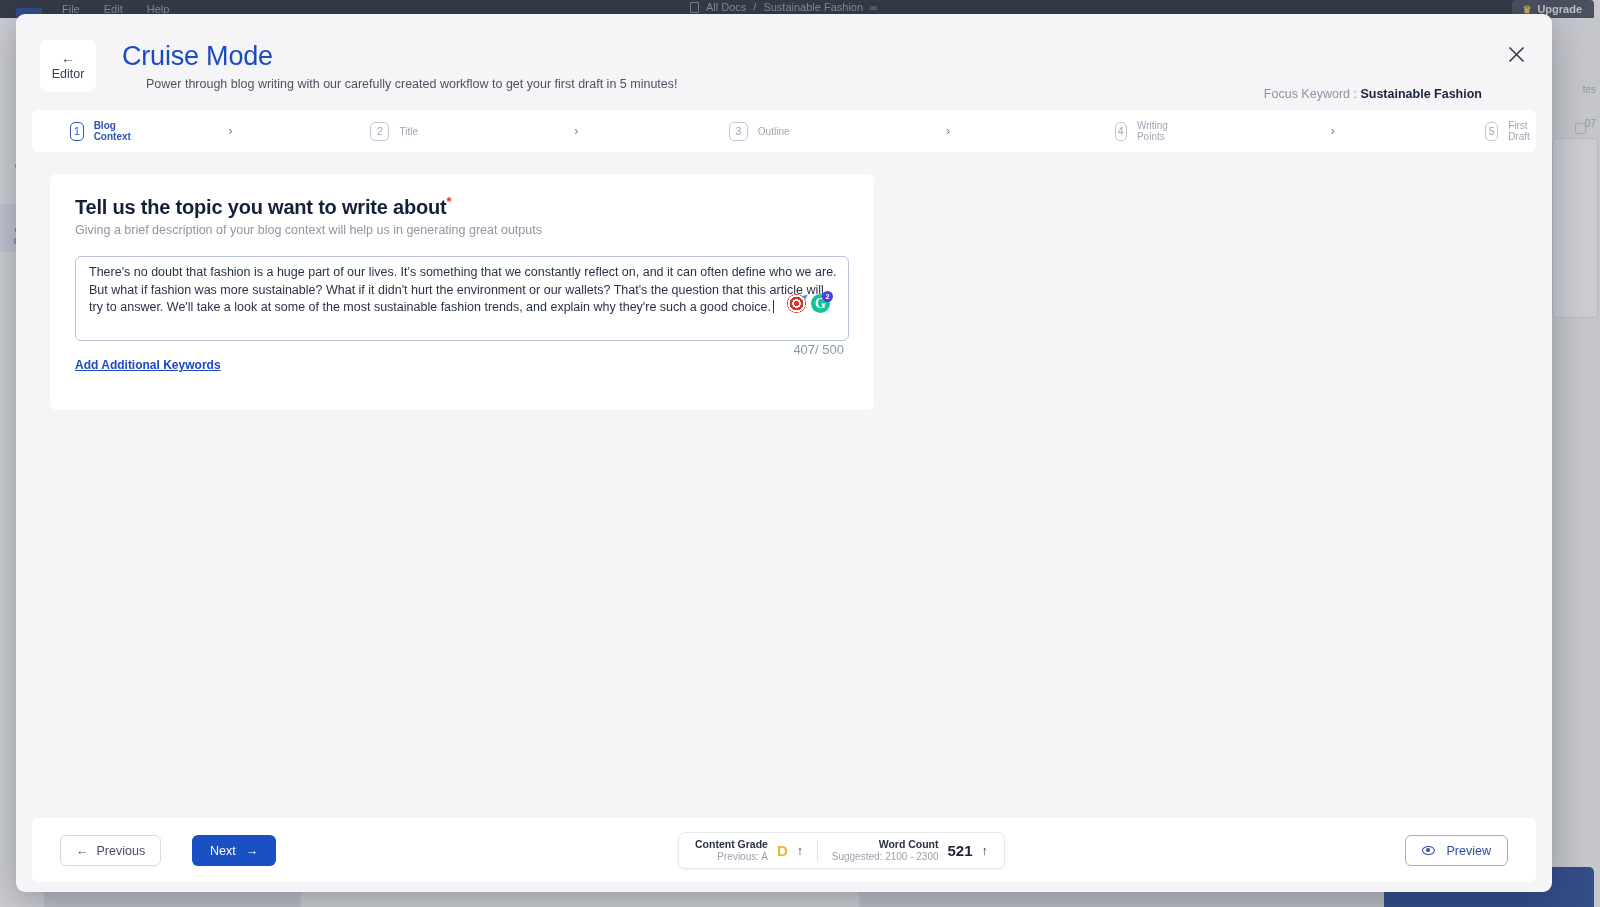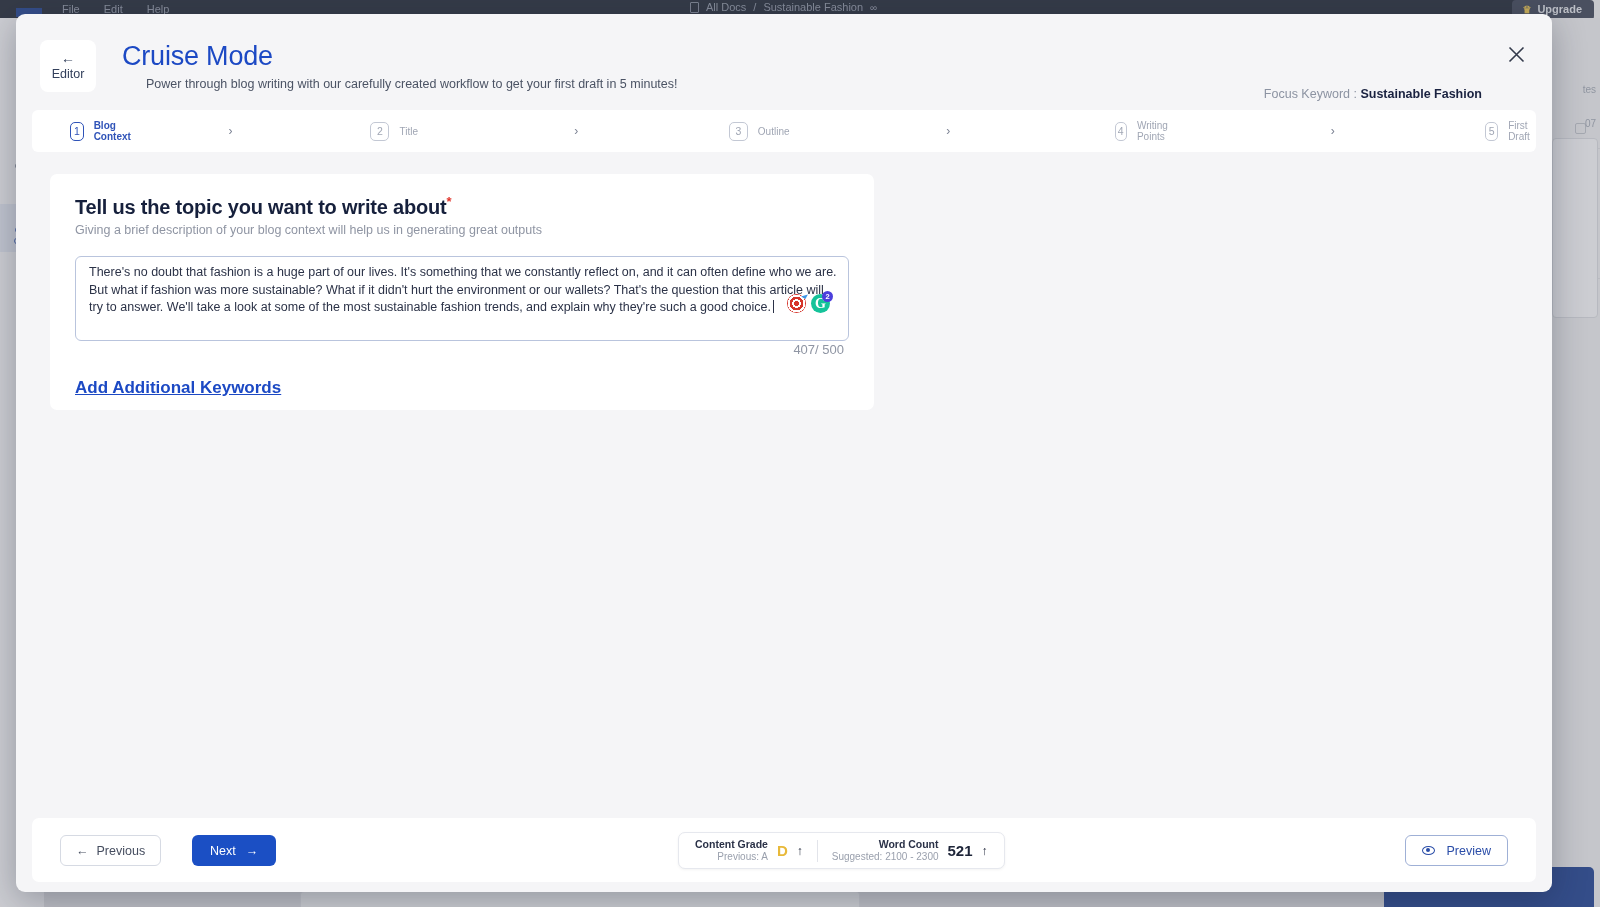--- a/index.html
+++ b/index.html
@@ -217,22 +217,22 @@
     position: absolute; right: -3px; top: -3px;
     width: 11px; height: 11px; border-radius: 50%;
     background: #4b3fdc; color: #fff; font-size: 7.5px; font-weight: bold;
     line-height: 11px; text-align: center; font-family: "Liberation Sans", sans-serif;
   }
   .ta-count {
     position: absolute; right: 4px; bottom: -17px;
     font-size: 13px; color: #8f95a3;
   }
   .add-kw {
-    position: absolute; left: 25px; top: 204px;
-    font-size: 17px; font-weight: bold; color: #1c49c4;
+    position: absolute; left: 25px; top: 184px;
+    font-size: 12px; font-weight: bold; color: #1c49c4;
     text-decoration: underline; cursor: pointer;
   }
 
   
   .footer {
     position: absolute; left: 16px; right: 16px; bottom: 10px; height: 64px;
     background: #ffffff; border-radius: 7px;
   }
   .btn-prev {
     position: absolute; left: 28px; top: 17px; height: 31px;

